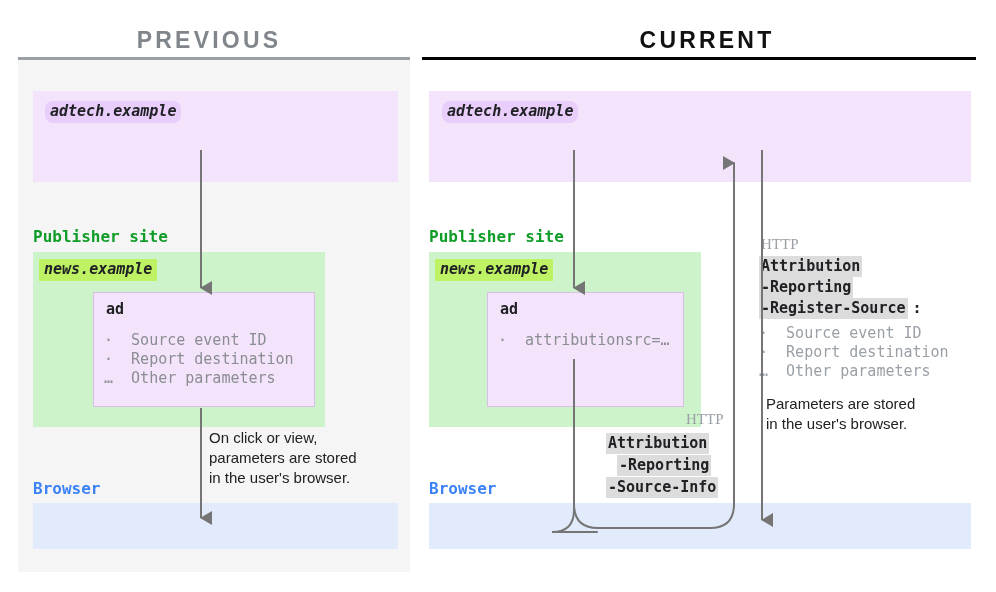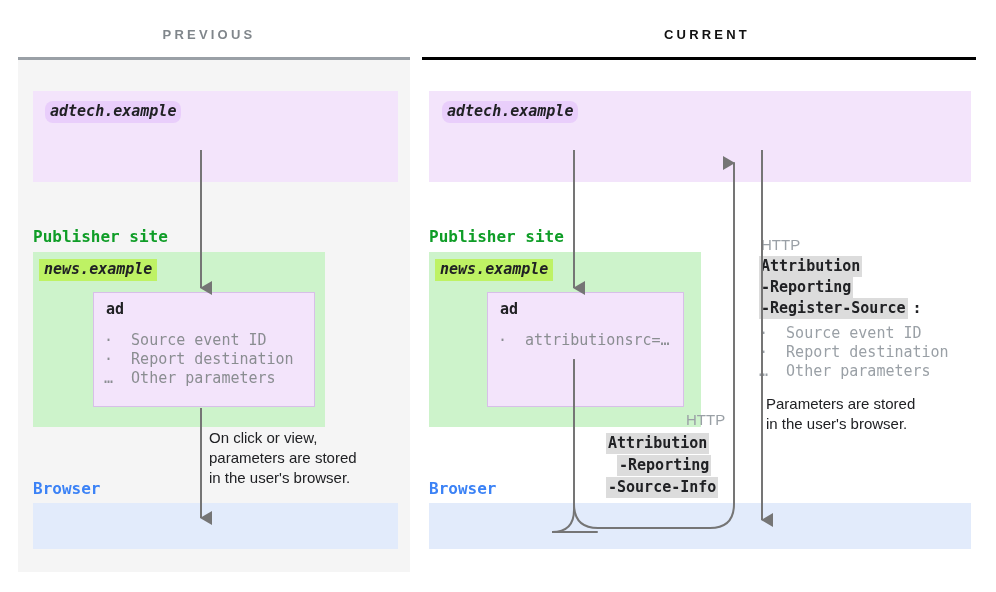--- a/index.html
+++ b/index.html
@@ -33,21 +33,21 @@
   .panel-bg {
     position: absolute;
     background: #f5f5f5;
   }
 
   .panel-title {
     position: absolute;
     top: 27px;
     width: 100%;
     text-align: center;
-    font-size: 13px;
+    font-size: 23px;
     font-weight: bold;
     letter-spacing: 3.2px;
     color: #80868b;
   }
   .panel-title.current { color: #111111; }
 
   .rule {
     position: absolute;
     height: 3px;
   }
@@ -116,21 +116,21 @@
     font-family: "Liberation Sans", sans-serif;
     font-size: 15px;
     color: #202124;
     line-height: 20px;
     white-space: pre-line;
   }
 
   
   .http-label {
     position: absolute;
-    font-family: Liberation Sans, sans-serif;
+    font-family: Liberation Serif, serif;
     font-size: 15px;
     color: #9aa0a6;
     white-space: nowrap;
   }
   .hdr-line {
     position: absolute;
     font-family: "DejaVu Sans Mono", monospace;
     font-size: 15px;
     font-weight: bold;
     color: #202124;

